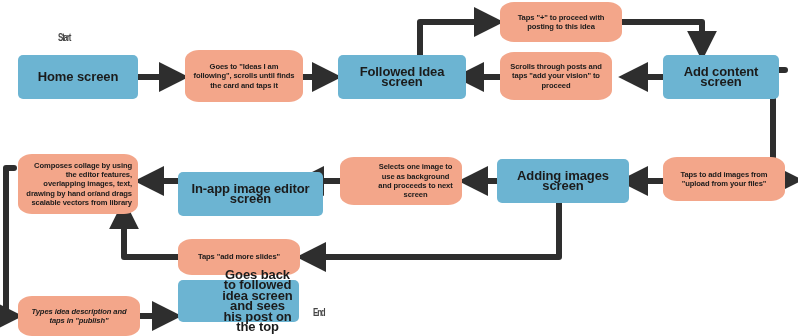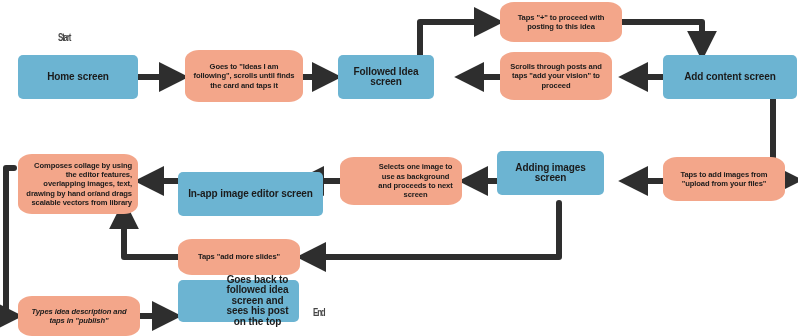--- a/index.html
+++ b/index.html
@@ -17,21 +17,21 @@
     text-align:center;
     color:#1b1b1b;
     font-weight:bold;
     letter-spacing:-0.1px;
     padding:3px 6px;
     z-index:3;
   }
   .node.screen{
     background:#6CB4D2;
     border-radius:5px;
-    font-size:10px;
+    font-size:13px;
     line-height:10.5px;
   }
   .node.action{
     background:#F3A68A;
     border-radius:14px/10px;
     font-size:7.6px;
     line-height:9.3px;
   }
   .marker{
     position:absolute;
@@ -74,28 +74,28 @@
       <path d="M140,316 L171,316"></path>
     </g>
     <g stroke="#2e2e2e" stroke-width="6" fill="none" stroke-linecap="round">
       <path d="M785,181 L778,181"></path>
     </g>
   </svg>
 
   <div id="nodes">
       <div class="node screen" style="left: 18px; top: 55px; width: 120px; height: 44px;">Home screen</div>
       <div class="node action" style="left: 185px; top: 50px; width: 118px; height: 52px;">Goes to "Ideas I am following", scrolls until finds the card and taps it</div>
-      <div class="node screen" style="left: 338px; top: 55px; width: 96px; height: 44px;">Followed Idea screen</div>
+      <div class="node screen" style="left: 338px; top: 55px; width: 128px; height: 44px;">Followed Idea screen</div>
       <div class="node action" style="left: 500px; top: 52px; width: 112px; height: 48px;">Scrolls through posts and taps "add your vision" to proceed</div>
-      <div class="node screen" style="left: 663px; top: 55px; width: 134px; height: 44px;">Add content screen</div>
+      <div class="node screen" style="left: 663px; top: 55px; width: 116px; height: 44px;">Add content screen</div>
       <div class="node action" style="left: 500px; top: 2px; width: 122px; height: 40px;">Taps "+" to proceed with posting to this idea</div>
       <div class="node action" style="left: 18px; top: 154px; width: 120px; height: 60px; text-align: right;">Composes collage by using the editor features, overlapping images, text, drawing by hand or/and drags scalable vectors from library</div>
       <div class="node screen" style="left: 178px; top: 172px; width: 145px; height: 44px;">In-app image editor screen</div>
       <div class="node action" style="left: 340px; top: 157px; width: 122px; height: 48px; padding-left: 35px;">Selects one image to use as background and proceeds to next screen</div>
-      <div class="node screen" style="left: 497px; top: 151px; width: 107px; height: 44px;">Adding images screen</div>
+      <div class="node screen" style="left: 497px; top: 159px; width: 132px; height: 44px;">Adding images screen</div>
       <div class="node action" style="left: 663px; top: 157px; width: 122px; height: 44px;">Taps to add images from "upload from your files"</div>
       <div class="node action" style="left: 178px; top: 239px; width: 122px; height: 36px;">Taps "add more slides"</div>
       <div class="node action" style="left: 18px; top: 296px; width: 122px; height: 40px; font-style: italic;">Types idea description and taps in "publish"</div>
       <div class="node screen" style="left: 178px; top: 280px; width: 121px; height: 42px; padding-left: 44px;">Goes back to followed idea screen and sees his post on the top</div>
     </div>
 
   <div id="markers">
       <div class="marker" style="left: 58px; top: 31px;">Start</div>
       <div class="marker" style="left: 313px; top: 306px;">End</div>
     </div>

